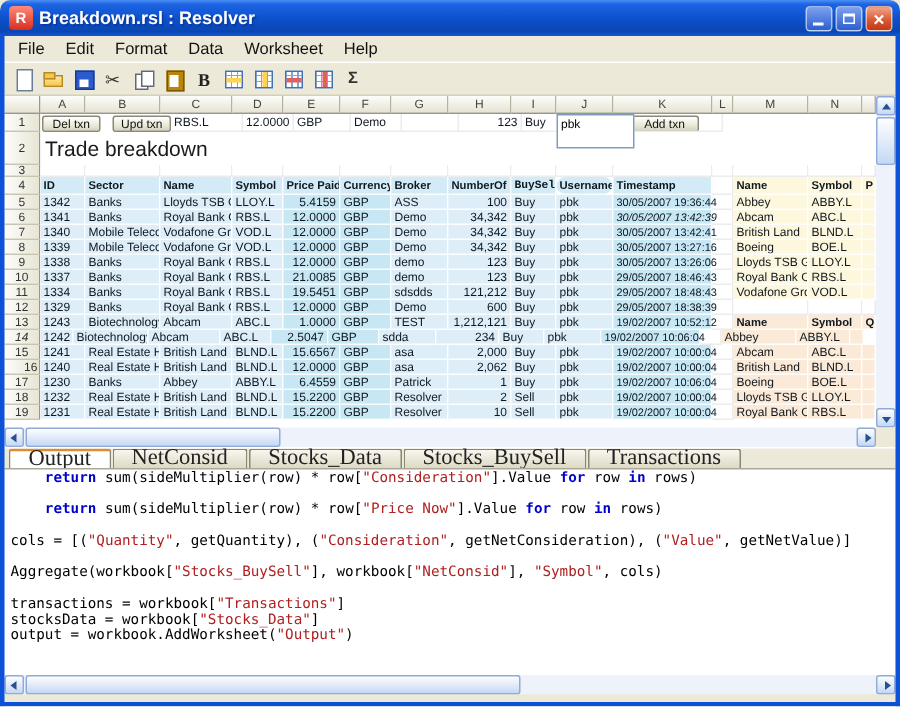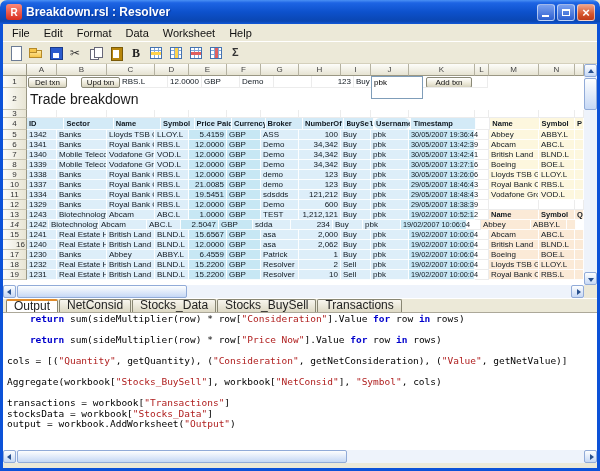--- a/index.html
+++ b/index.html
@@ -92,21 +92,21 @@
   .tri{width:0;height:0;position:absolute;}
   .tri-up{left:3px;top:4px;border-left:3px solid transparent;border-right:3px solid transparent;border-bottom:4px solid #27508f;}
   .tri-dn{left:3px;top:5px;border-left:3px solid transparent;border-right:3px solid transparent;border-top:4px solid #27508f;}
   .tri-l{left:3px;top:3px;border-top:3px solid transparent;border-bottom:3px solid transparent;border-right:4px solid #27508f;}
   .tri-r{left:5px;top:3px;border-top:3px solid transparent;border-bottom:3px solid transparent;border-left:4px solid #27508f;}
 
   
   .tabsbar{position:absolute;left:3px;top:298px;width:594px;height:14px;background:#ece9d8;border-top:1px solid #fff;
     box-sizing:border-box;display:flex;align-items:flex-end;padding-left:3px;}
   .tab{height:13px;box-sizing:border-box;border:1px solid #888673;border-bottom:none;border-radius:2px 2px 0 0;
-    background:linear-gradient(#f8f6ee,#ddd9c4);font-size:12px;line-height:11px;padding:0 7px;margin-right:1px;color:#222;}
+    background:linear-gradient(#f8f6ee,#ddd9c4);font-size:15px;line-height:11px;padding:0 12px;margin-right:1px;color:#222;font-family:Liberation Serif, serif;}
   .tab.active{background:#fff;border-top:2px solid #e08c2c;}
   .codepane{position:absolute;left:3px;top:312px;width:594px;height:138px;background:#fff;border-top:1px solid #aca899;
     box-sizing:border-box;padding:1px 0 0 4px;overflow:hidden;}
   .code-line{height:10.5px;white-space:pre;font-family:"DejaVu Sans Mono","Liberation Mono",monospace;font-size:9.5px;line-height:10.5px;color:#000;}
   .kw{color:#0000cc;font-weight:bold;}
   .str{color:#b02020;}
   .code-hscroll{position:absolute;left:3px;top:450px;width:594px;height:13px;background:#eef3fb;}
   .statusstrip{position:absolute;left:3px;top:463px;width:594px;height:5px;background:#ece9d8;}
   .border-l{position:absolute;left:0;top:24px;bottom:0;width:3px;background:#0c52d8;}
   .border-r{position:absolute;right:0;top:24px;bottom:0;width:3px;background:#0c52d8;}
@@ -192,21 +192,21 @@
         <div class="rowh" style="height: 10px;">15</div>
         <div class="rowh" style="height: 10px; padding-left: 12px;">16</div>
         <div class="rowh" style="height: 10px;">17</div>
         <div class="rowh" style="height: 10px;">18</div>
         <div class="rowh" style="height: 10px;">19</div>
       </div>
     <div class="gridbody" id="gridbody">
 
     <div class="grow" style="height: 12px;">
           <div class="xpbtn" style="width: 39px; margin-left: 1px;">Del txn</div>
-          <div class="xpbtn" style="width: 39px; margin-left: 14px;">Upd txn</div>
+          <div class="xpbtn" style="width: 39px; margin-left: 8px;">Upd txn</div>
           <div class="c bg-w" style="width: 48px;">RBS.L</div>
           <div class="c bg-w" style="width: 34px; justify-content: flex-end;">12.0000</div>
           <div class="c bg-w" style="width: 38px;">GBP</div>
           <div class="c bg-w" style="width: 34px;">Demo</div>
           <div class="c bg-w" style="width: 38px;"></div>
           <div class="c bg-w" style="width: 42px; justify-content: flex-end;">123</div>
           <div class="c bg-w" style="width: 30px;">Buy</div>
           <div class="c bg-w" style="width: 38px;"></div>
           <div class="c bg-w" style="width: 66px;">
             <div class="xpbtn" style="width: 46px; margin-left: 2px;">Add txn</div>
@@ -226,21 +226,21 @@
           <div class="c bg-w" style="width: 42px;"></div>
           <div class="c bg-w" style="width: 30px;"></div>
           <div class="c bg-w" style="width: 38px;"></div>
           <div class="c bg-w" style="width: 66px;"></div>
           <div class="c bg-w" style="width: 14px;"></div>
           <div class="c bg-w" style="width: 50px;"></div>
           <div class="c bg-w" style="width: 36px;"></div>
           <div class="c bg-w" style="width: 9px;"></div>
         </div>
         <div class="grow" style="height: 12px;">
-          <div class="c bg-h" style="width: 38px;">ID</div>
+          <div class="c bg-h" style="width: 30px;">ID</div>
           <div class="c bg-h" style="width: 50px;">Sector</div>
           <div class="c bg-h" style="width: 48px;">Name</div>
           <div class="c bg-h" style="width: 34px;">Symbol</div>
           <div class="c bg-h" style="width: 38px;">Price Paid</div>
           <div class="c bg-h" style="width: 34px;">Currency</div>
           <div class="c bg-h" style="width: 38px;">Broker</div>
           <div class="c bg-h" style="width: 42px;">NumberOf</div>
           <div class="c bg-h" style="width: 30px; font-family: Liberation Mono, monospace;">BuySell</div>
           <div class="c bg-h" style="width: 38px; border-radius: 6px;">Username</div>
           <div class="c bg-h" style="width: 66px;">Timestamp</div>
@@ -270,21 +270,21 @@
           <div class="c bg-b" style="width: 30px;">1341</div>
           <div class="c bg-b" style="width: 50px;">Banks</div>
           <div class="c bg-b" style="width: 48px;">Royal Bank O</div>
           <div class="c bg-b" style="width: 34px;">RBS.L</div>
           <div class="c bg-a" style="width: 38px; justify-content: flex-end;">12.0000</div>
           <div class="c bg-a" style="width: 34px;">GBP</div>
           <div class="c bg-b" style="width: 38px;">Demo</div>
           <div class="c bg-b" style="width: 42px; justify-content: flex-end;">34,342</div>
           <div class="c bg-b" style="width: 30px;">Buy</div>
           <div class="c bg-b" style="width: 38px;">pbk</div>
-          <div class="c bg-a ts spill" style="width: 66px;">30/05/2007 13:42:39</div>
+          <div class="c bg-a ts spill" style="width: 66px; font-style: italic;">30/05/2007 13:42:39</div>
           <div class="c bg-w" style="width: 14px;"></div>
           <div class="c bg-y" style="width: 50px;">Abcam</div>
           <div class="c bg-y" style="width: 36px;">ABC.L</div>
           <div class="c bg-y" style="width: 9px;"></div>
         </div>
         <div class="grow" style="height: 10px;">
           <div class="c bg-b" style="width: 30px;">1340</div>
           <div class="c bg-b" style="width: 50px;">Mobile Teleco</div>
           <div class="c bg-b" style="width: 48px;">Vodafone Gr</div>
           <div class="c bg-b" style="width: 34px;">VOD.L</div>

